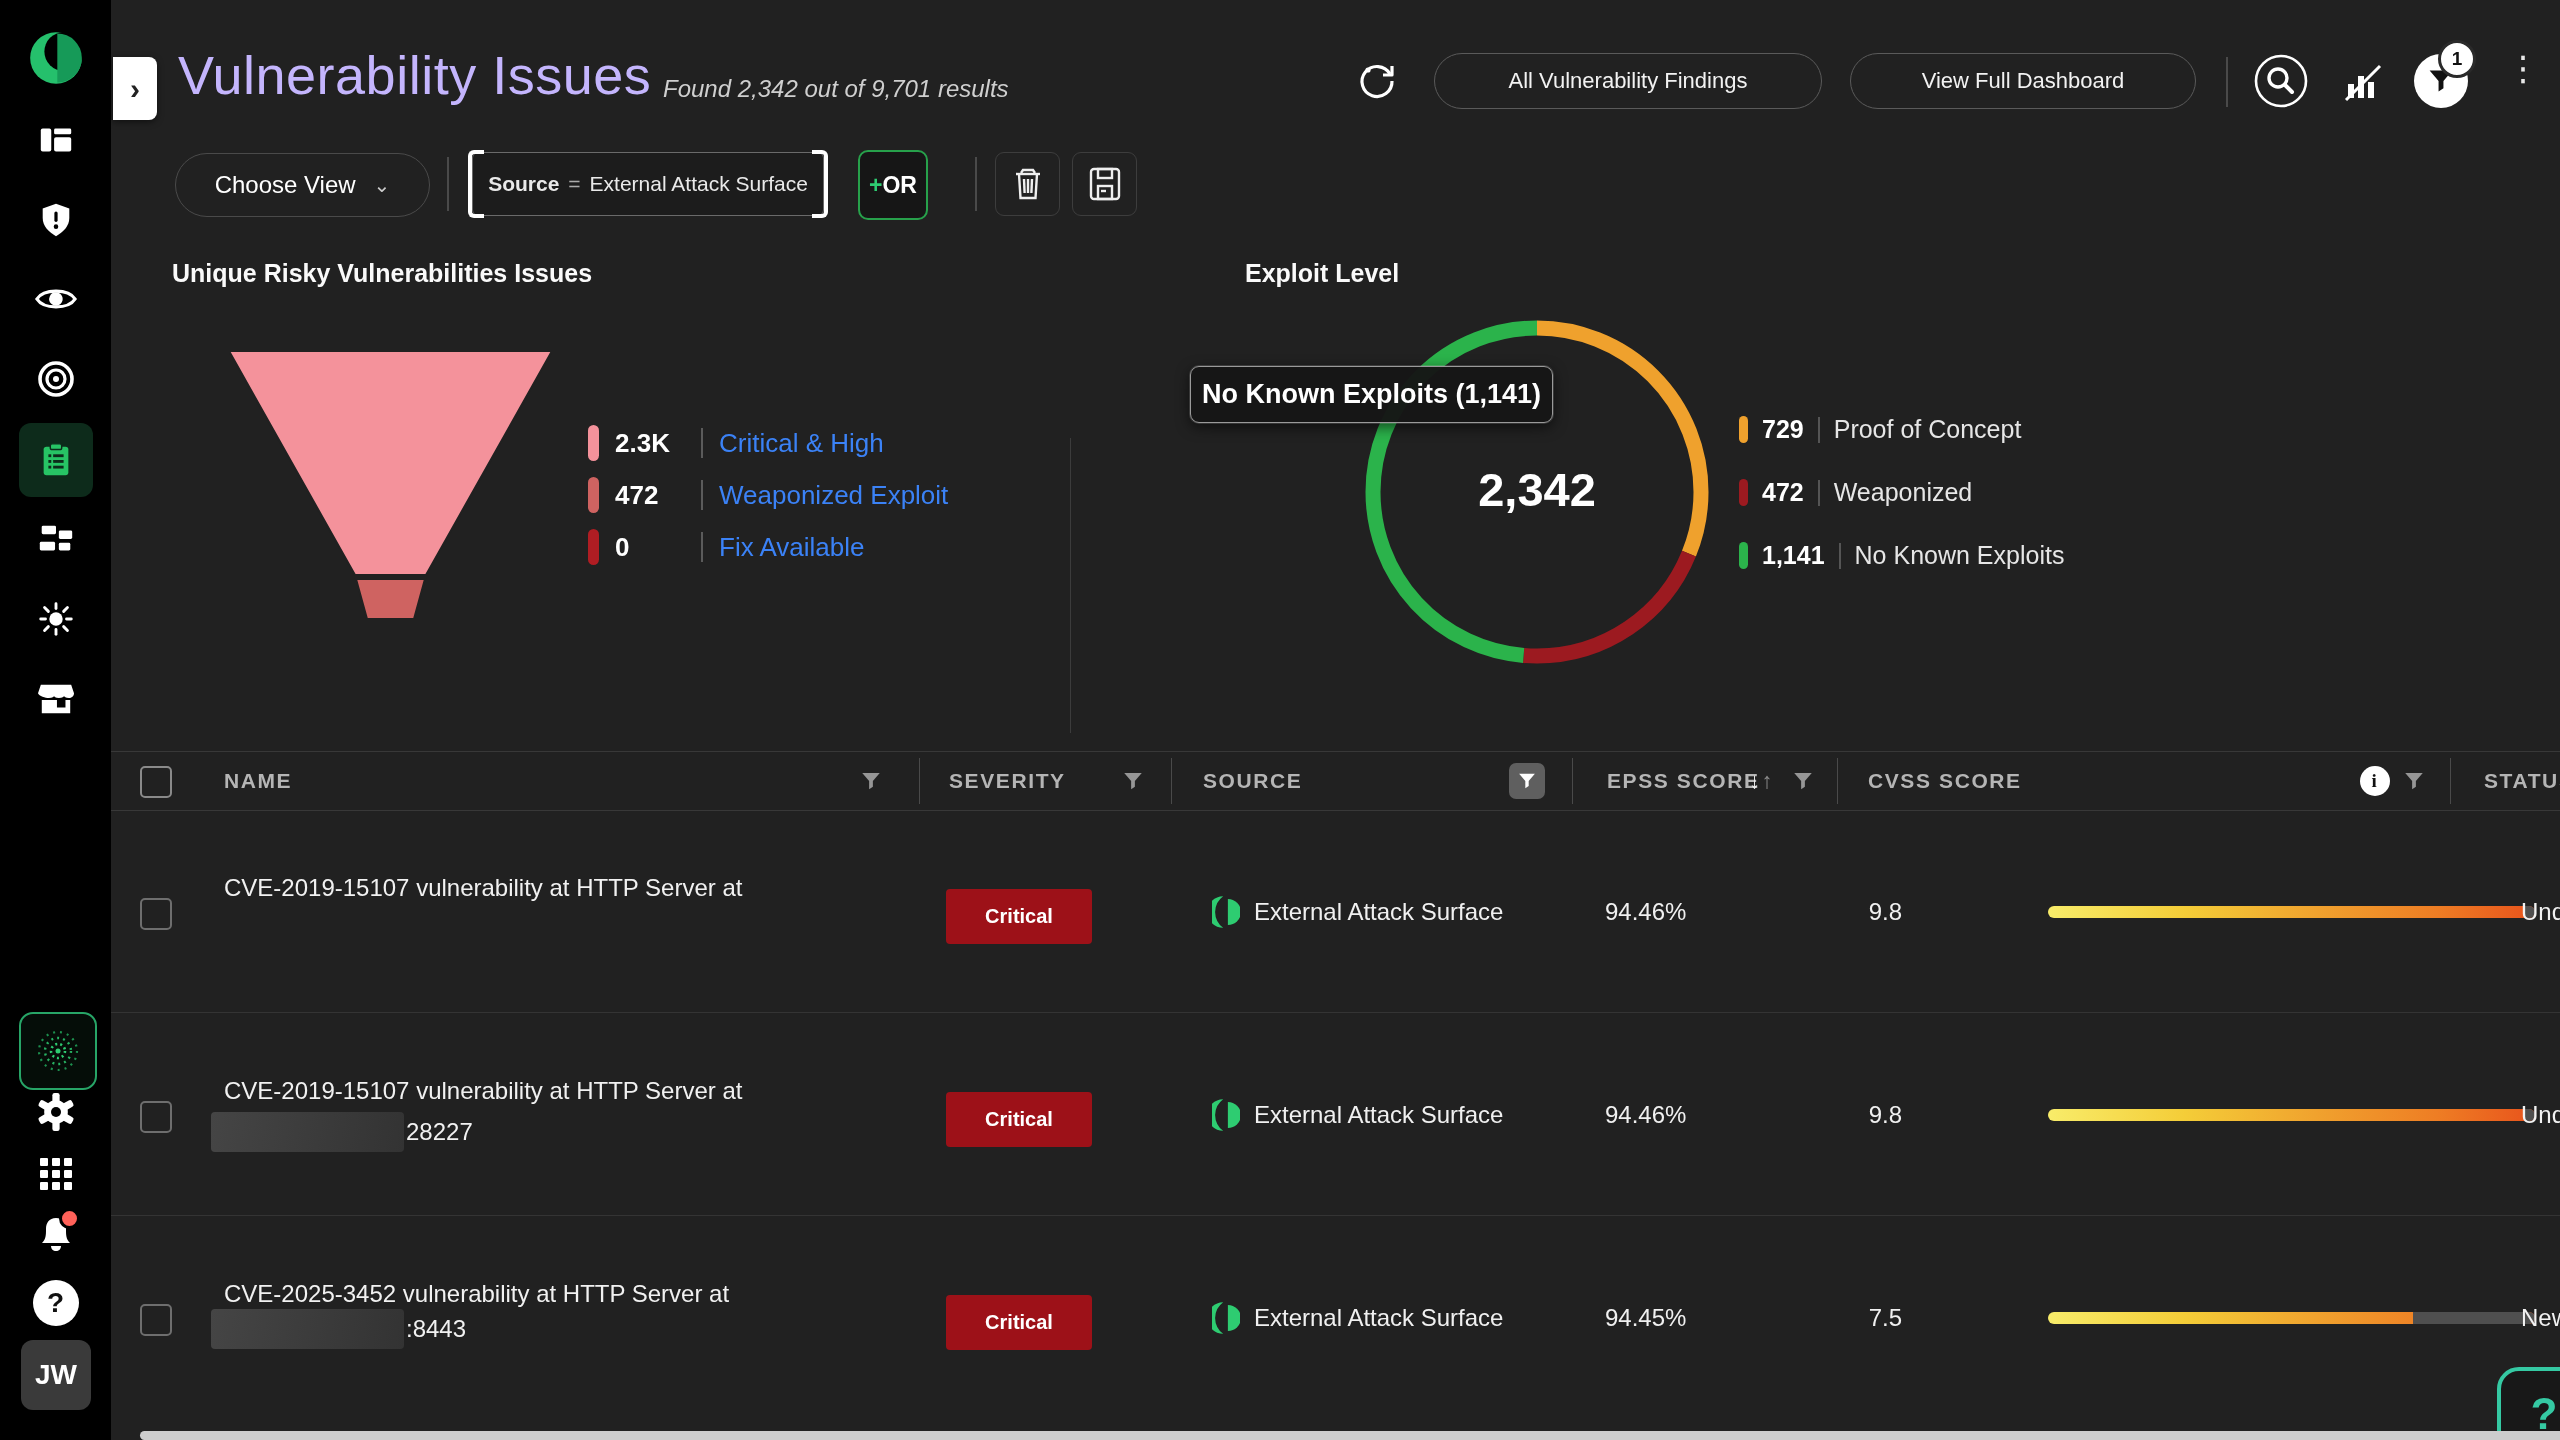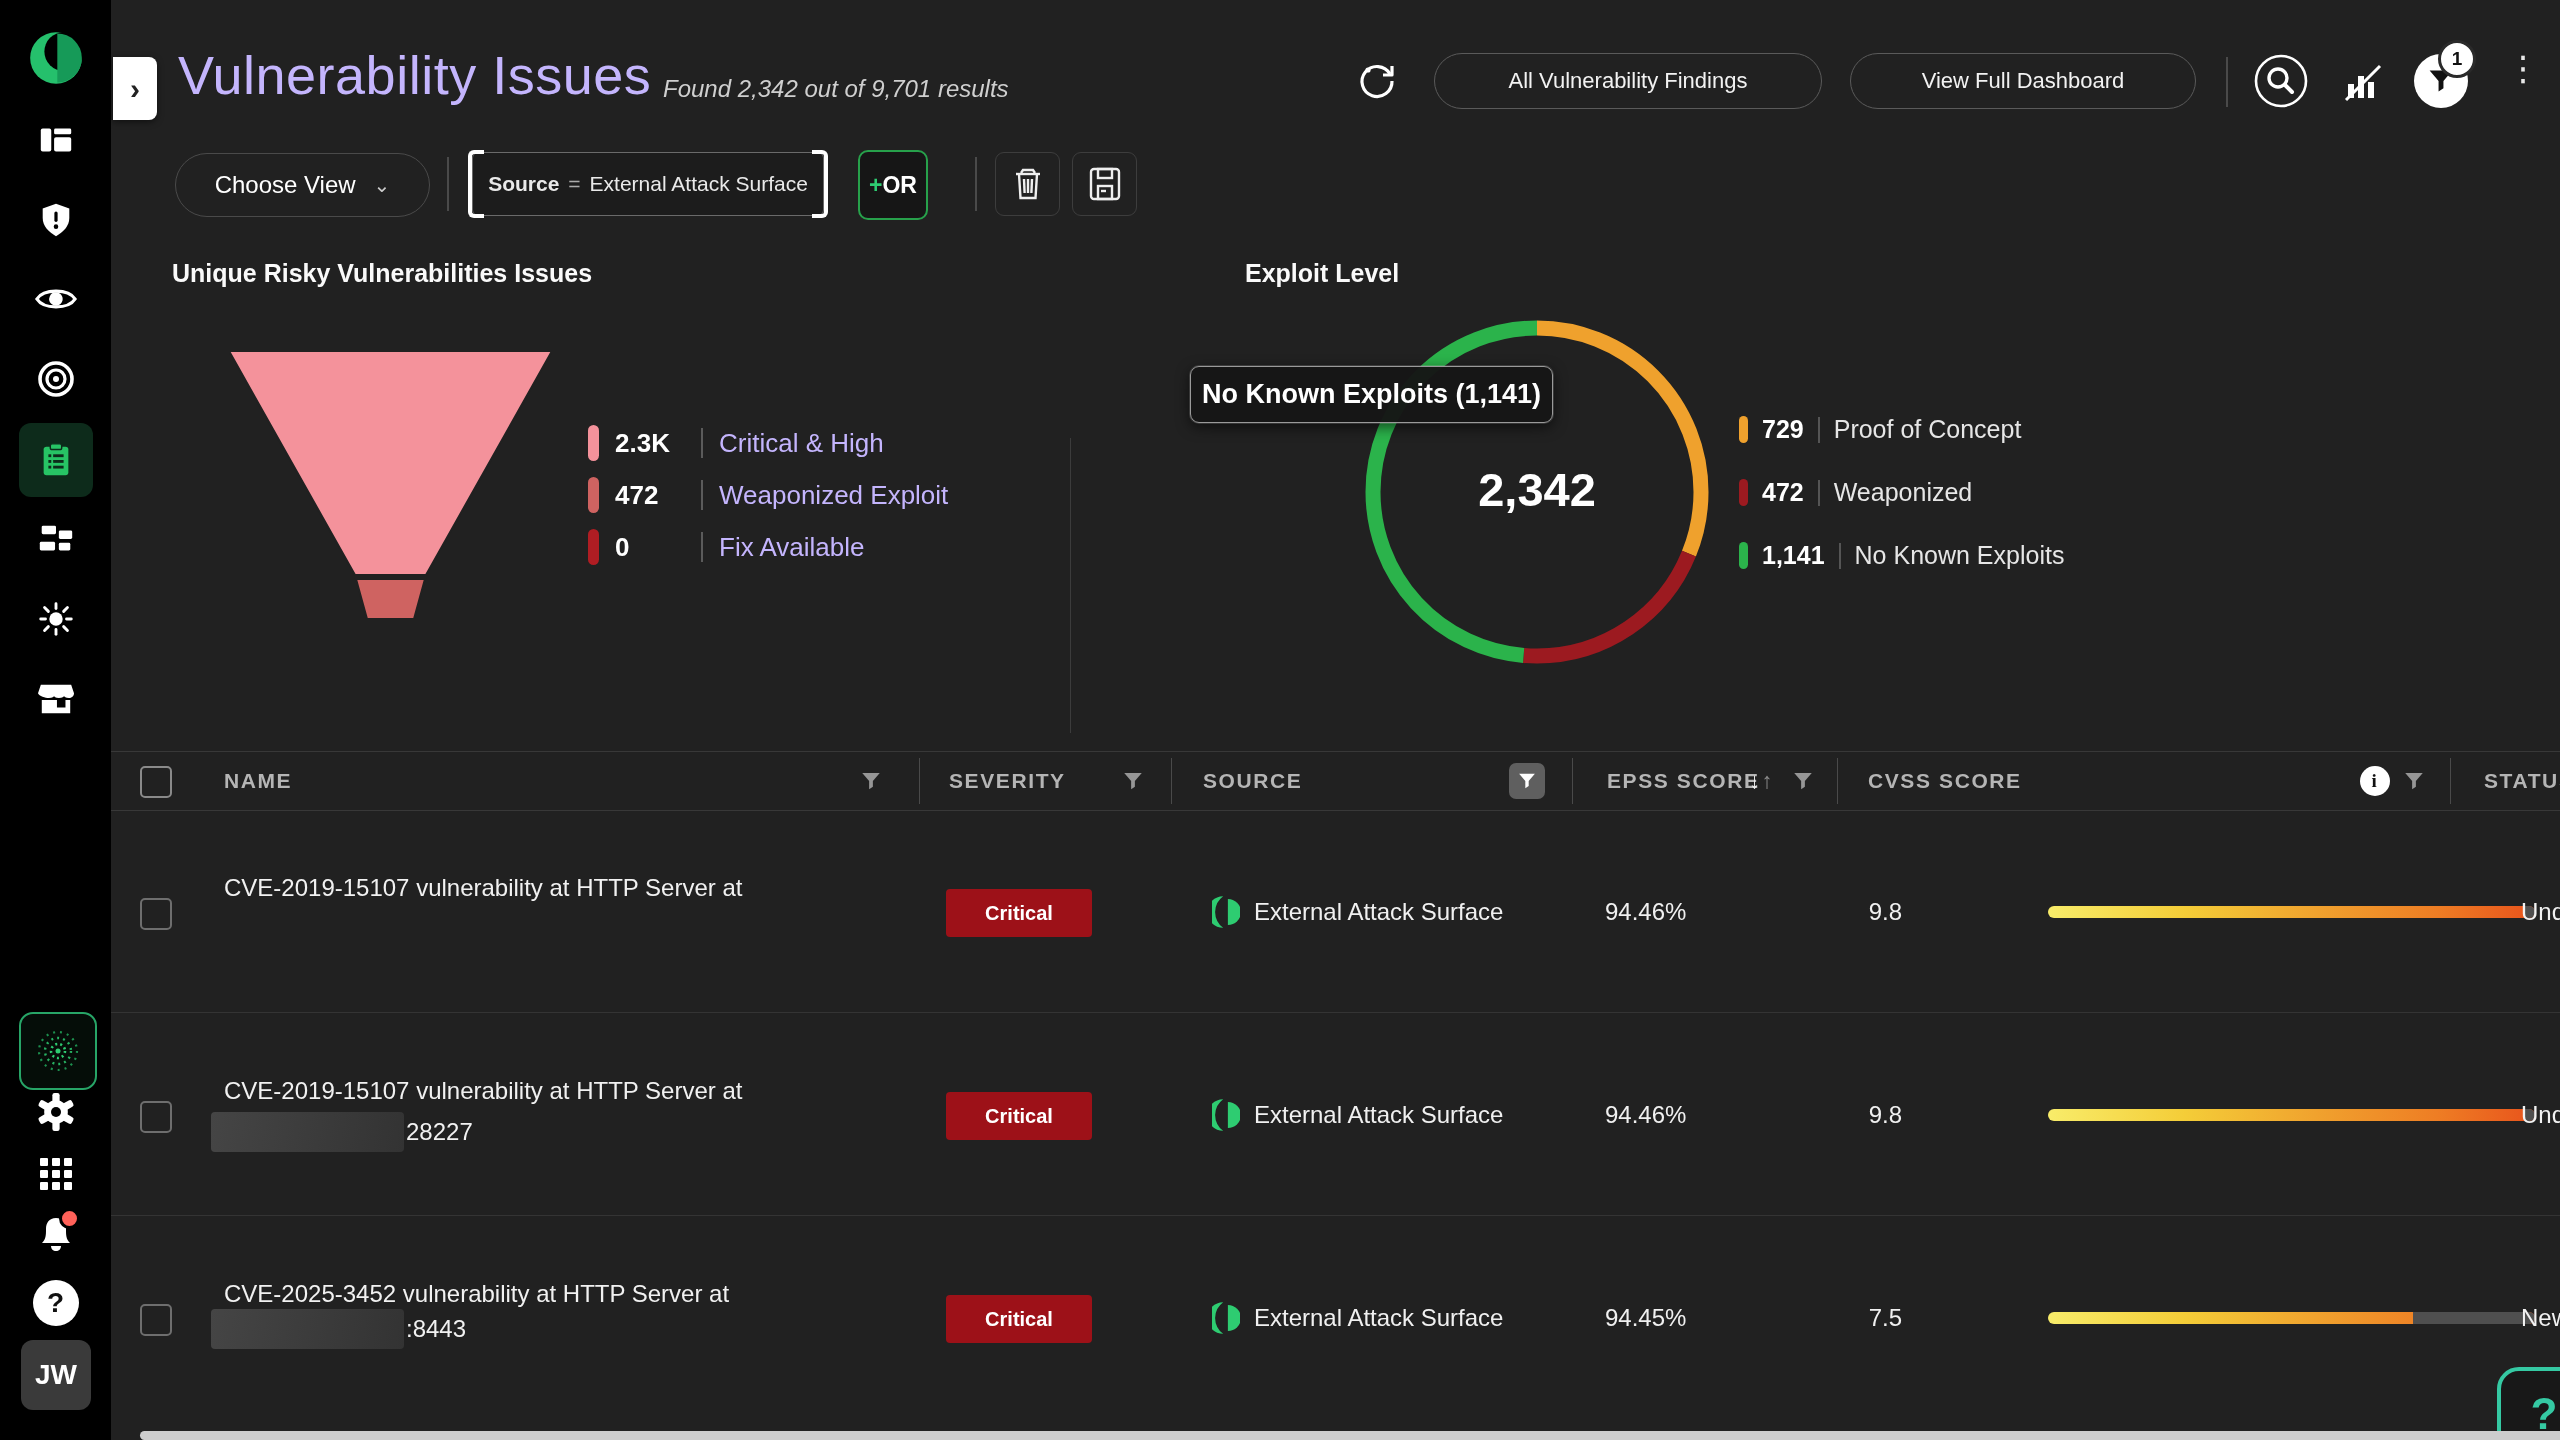--- a/index.html
+++ b/index.html
@@ -44,21 +44,21 @@
   .or-btn{left:858px;top:150px;width:66px;height:66px;border:2px solid #27a14b;border-radius:10px;
           display:flex;align-items:center;justify-content:center;font-size:23px;font-weight:700;background:#161616;}
   .tool-btn{top:152px;width:63px;height:62px;border:1.5px solid #3d3d3d;border-radius:9px;
             display:flex;align-items:center;justify-content:center;}
   
   .panel-title{font-size:25px;font-weight:600;color:#fafafa;}
   .stat-row{display:flex;align-items:center;gap:16px;font-size:26px;}
   .stat-marker{width:11px;height:36px;border-radius:8px;}
   .stat-val{font-weight:700;color:#fff;min-width:70px;}
   .stat-div{width:2px;height:30px;background:#5b5b5b;}
-  .stat-label{color:#c4b5fd;}
+  .stat-label{color:#3b82f6;}
   .leg-row{display:flex;align-items:center;gap:14px;font-size:25px;}
   .leg-marker{width:9px;height:27px;border-radius:6px;}
   .leg-val{font-weight:700;color:#fff;}
   .leg-div{width:2px;height:26px;background:#555;}
   .leg-label{color:#e6e6e6;}
   .donut-total{left:1357px;top:462px;width:360px;text-align:center;font-size:47px;font-weight:600;color:#fff;}
   .tooltip{left:1190px;top:366px;width:361px;height:55px;background:rgba(22,22,22,.97);border:1px solid #9a9a9a;
            border-radius:9px;box-shadow:0 0 0 1px rgba(255,255,255,.15),0 4px 14px rgba(0,0,0,.6);
            display:flex;align-items:center;justify-content:center;font-size:27px;font-weight:700;color:#fff;}
   .panel-vdiv{left:1070px;top:438px;width:1px;height:295px;background:#3c3c3c;}
@@ -73,21 +73,21 @@
   .sort-ic{font-size:22px;font-weight:700;}
   .sort-ic .dn{color:#f0f0f0;} .sort-ic .up{color:#8a8a8a;}
   .info-ic{width:30px;height:30px;border-radius:50%;background:#fff;color:#111;font-weight:700;font-size:19px;
            display:flex;align-items:center;justify-content:center;font-family:"Liberation Serif",serif;}
   .trow{left:111px;right:0;height:203px;}
   .trow .divline{position:absolute;left:0;right:0;bottom:0;height:1px;background:#343434;}
   .cell{position:absolute;display:flex;align-items:center;}
   .name-block{font-size:24px;color:#f1f1f1;line-height:30px;}
   .redacted{display:inline-block;width:193px;height:40px;background:linear-gradient(100deg,#454545,#333);
             border-radius:4px;vertical-align:middle;margin-right:2px;}
-  .sev-badge{width:146px;height:48px;background:#9d1118;border-radius:4px;color:#fff;font-size:20px;font-weight:700;
+  .sev-badge{width:146px;height:55px;background:#9d1118;border-radius:4px;color:#fff;font-size:20px;font-weight:700;
              display:flex;align-items:center;justify-content:center;}
   .src{font-size:24px;color:#f0f0f0;display:flex;align-items:center;gap:14px;}
   .num{font-size:24px;color:#f0f0f0;}
   .bar-track{position:absolute;left:1937px;width:487px;height:12px;border-radius:7px;overflow:hidden;
              background:linear-gradient(90deg,#f8ec6a 0%,#f4cd38 28%,#f0a22e 55%,#ee7d24 80%,#e8531c 100%);}
   .bar-rest{position:absolute;right:0;top:0;bottom:0;background:#4f4f4f;}
   .status{font-size:24px;color:#f2f2f2;white-space:nowrap;}
   
   .help-fab{left:2497px;top:1367px;width:86px;height:86px;border:4px solid #35c9a3;border-radius:22px;background:#181818;
             display:flex;align-items:center;justify-content:center;font-size:44px;font-weight:700;color:#35c9a3;}

